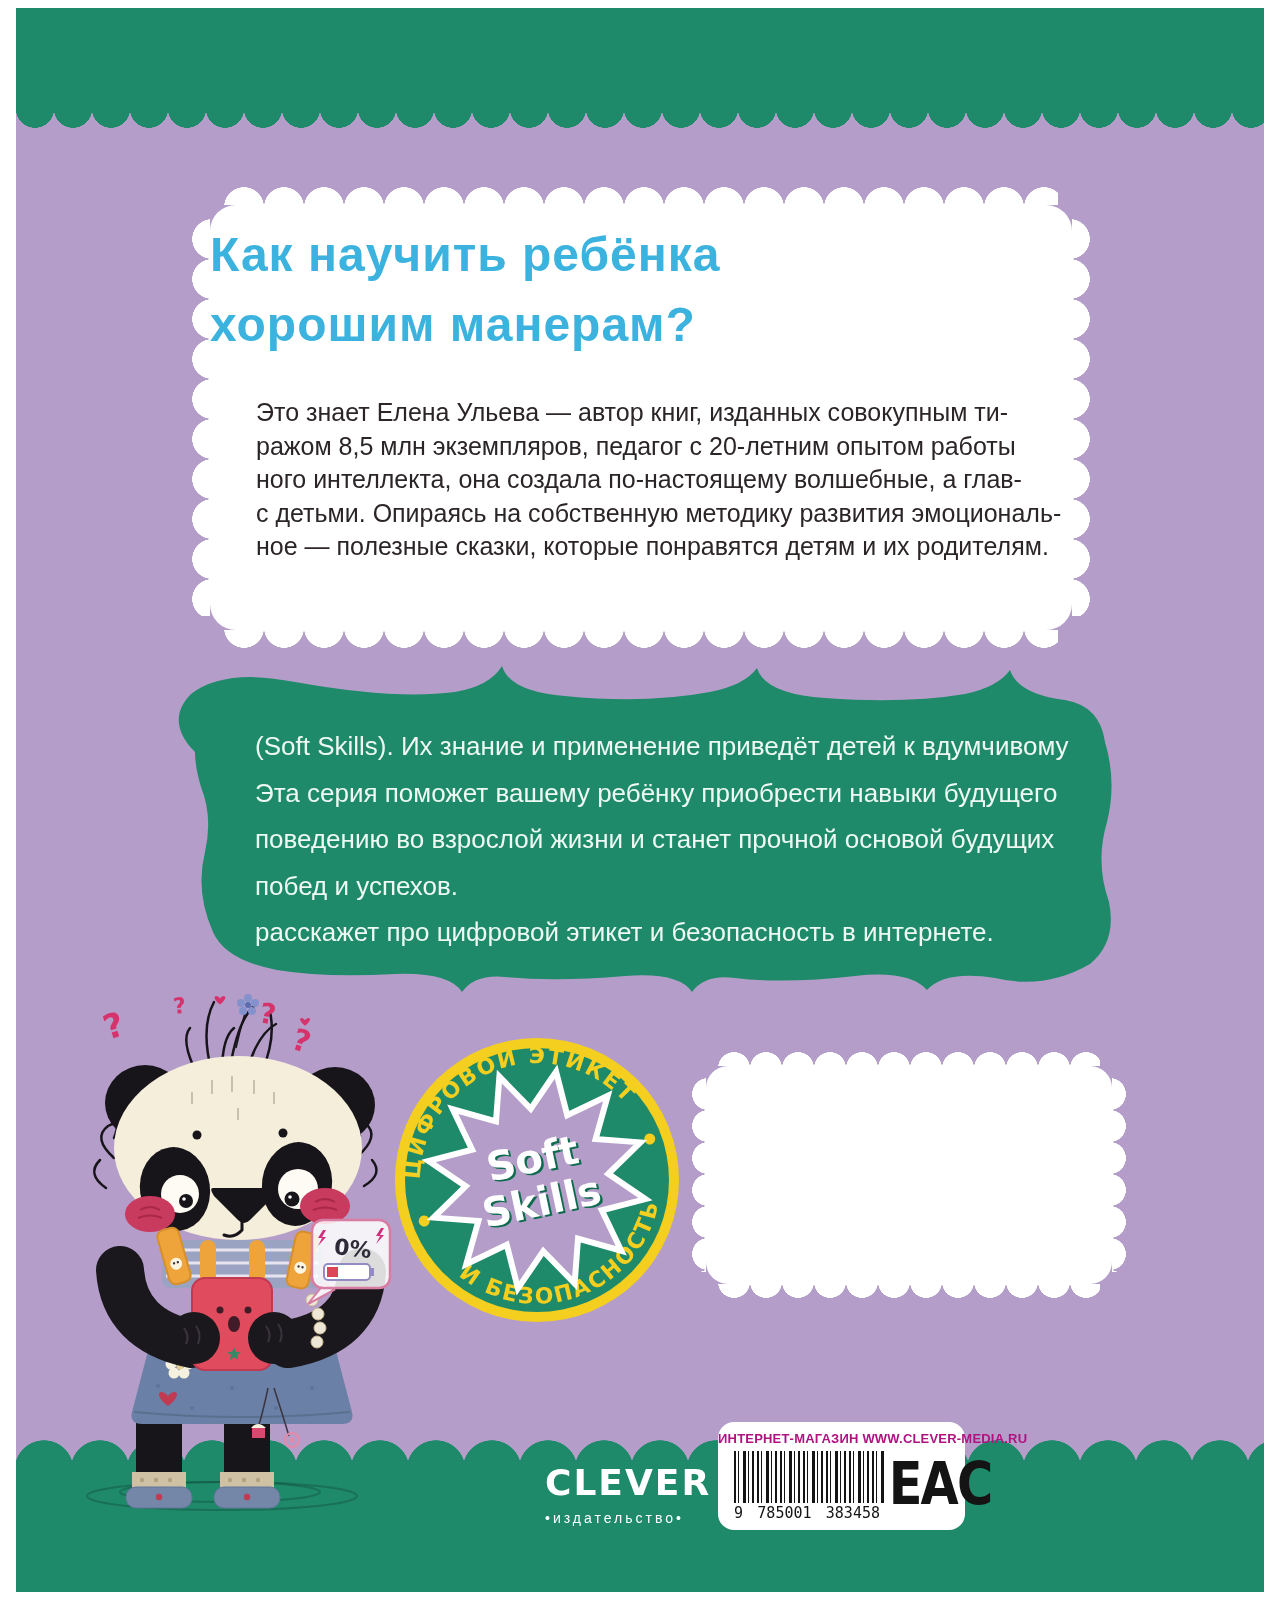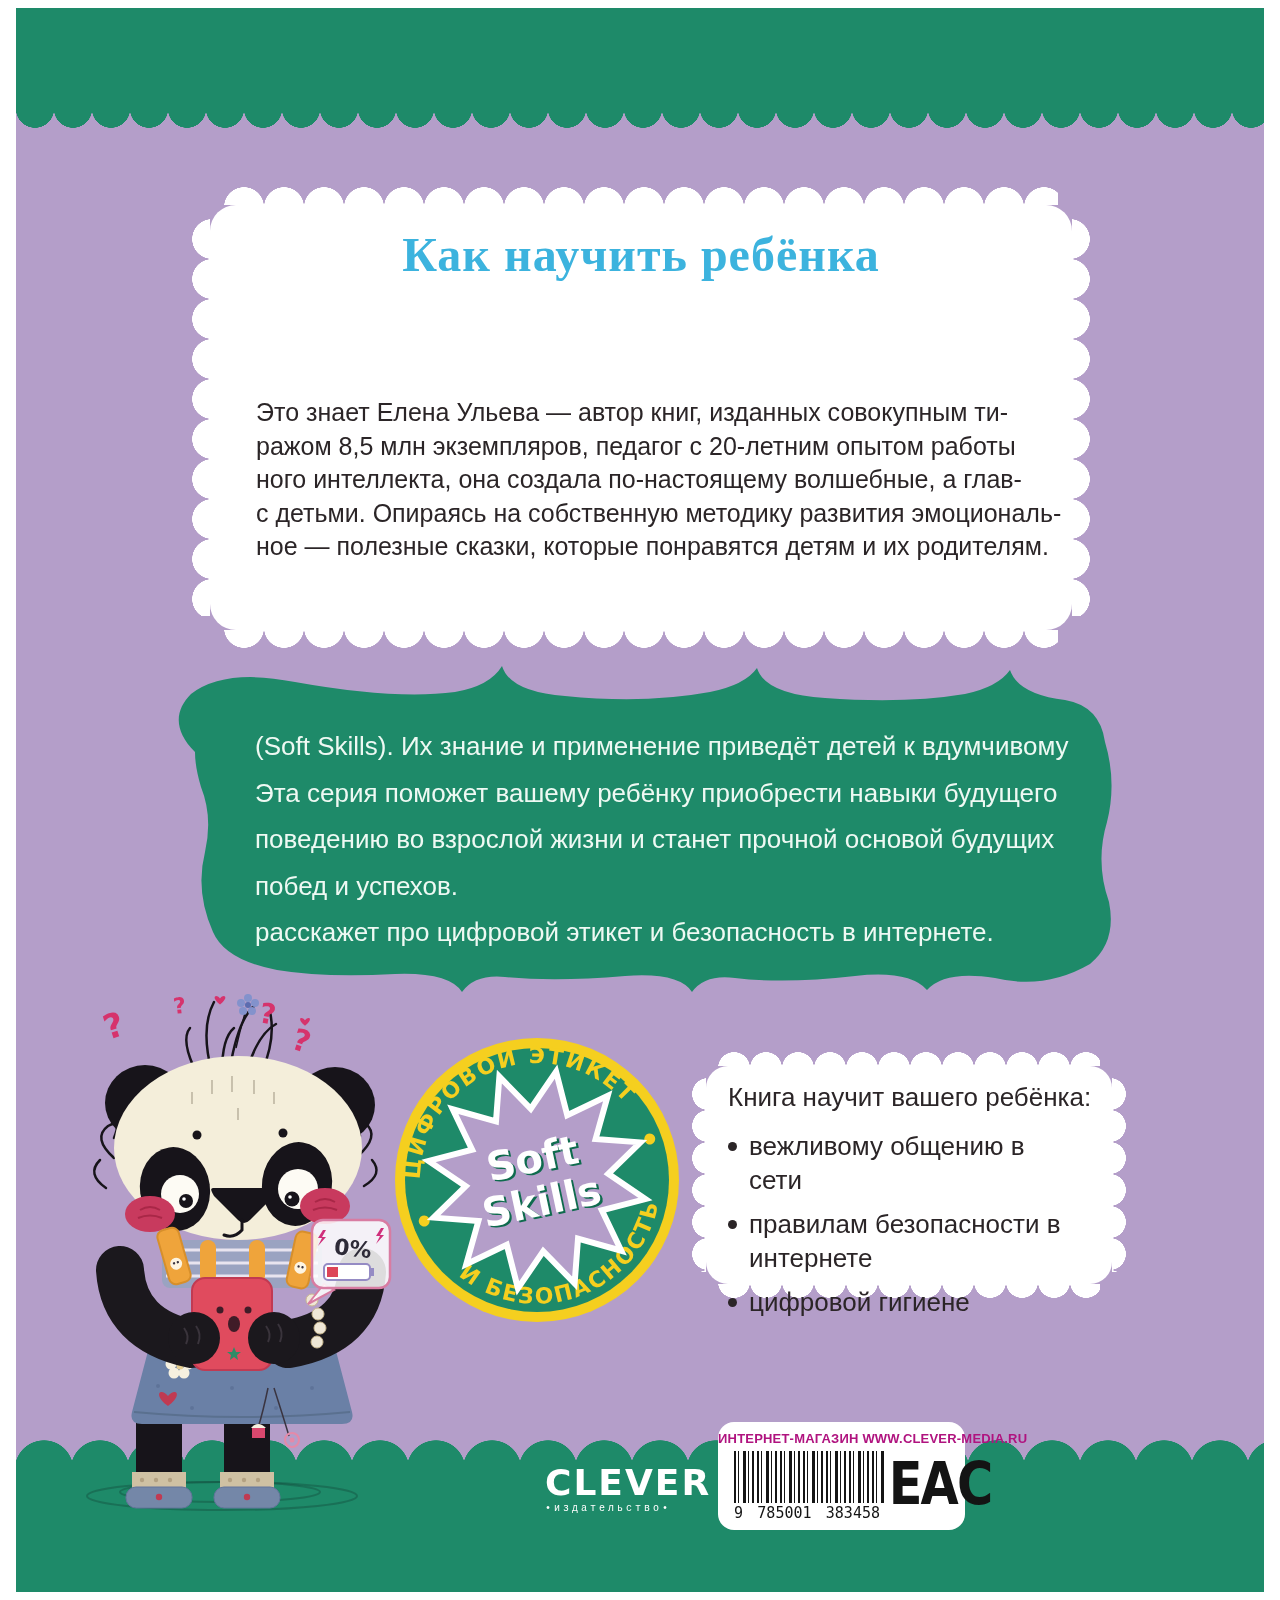--- a/index.html
+++ b/index.html
@@ -38,22 +38,22 @@
   .cloud-bottom{left:224px;top:630px;width:834px;height:18px;
     background-image:radial-gradient(20.1px at 50% -2.1px,#fff 98%,rgba(0,0,0,0) 100%);
     background-size:40px 18px;background-repeat:repeat-x;}
   .cloud-left{left:192px;top:219px;width:18px;height:397px;
     background-image:radial-gradient(20.1px at 20.1px 50%,#fff 98%,rgba(0,0,0,0) 100%);
     background-size:18px 40px;background-repeat:repeat-y;}
   .cloud-right{left:1072px;top:219px;width:18px;height:397px;
     background-image:radial-gradient(20.1px at -2.1px 50%,#fff 98%,rgba(0,0,0,0) 100%);
     background-size:18px 40px;background-repeat:repeat-y;}
 
-  .cloud-title{position:absolute;left:210px;top:220px;width:862px;text-align:center;
-    font-family:Liberation Serif, serif;font-weight:bold;font-size:48px;line-height:70px;
+  .cloud-title{position:absolute;left:210px;top:220px;width:862px;
+    font-family:Liberation Sans, sans-serif;font-weight:bold;font-size:48px;line-height:70px;
     color:var(--blue);letter-spacing:1px;}
   .cloud-body{position:absolute;left:256px;top:396px;width:820px;color:var(--ink);
     font-size:25px;line-height:33.5px;}
   .cloud-body .ln{white-space:nowrap;}
   .bold{font-weight:normal;}
 
   
   .series-svg{position:absolute;left:165px;top:652px;}
   .series-text{position:absolute;left:255px;top:723px;width:870px;color:var(--mint);
     font-size:26px;line-height:46.5px;}
@@ -80,21 +80,21 @@
 
   
   .badge-svg{position:absolute;left:394px;top:1037px;}
 
   
   .panda-svg{position:absolute;left:62px;top:988px;}
 
   
   .clever-logo{position:absolute;left:545px;top:1464px;width:175px;text-align:left;color:#fff;}
   .clever-word{font-family:"DejaVu Sans",sans-serif;font-weight:bold;font-size:36px;letter-spacing:2px;line-height:38px;}
-  .clever-sub{font-size:10px;letter-spacing:3px;margin-top:1px;font-family:Liberation Mono, monospace;}
+  .clever-sub{font-size:14px;letter-spacing:3px;margin-top:8px;}
   .barcode-panel{position:absolute;left:718px;top:1422px;width:247px;height:108px;background:#fff;border-radius:16px;}
   .shop-line{margin-top:9px;font-size:13px;font-weight:bold;color:var(--magenta);
     letter-spacing:0.2px;white-space:nowrap;}
   .barcode-row{display:flex;align-items:flex-start;margin-top:5px;padding:0 10px 0 16px;}
   .barcode-block{width:152px;}
   .barcode-bars{width:152px;height:52px;
     background-image:repeating-linear-gradient(90deg,#141414 0 2px,#fff 2px 4px,#141414 4px 5px,#fff 5px 9px,#141414 9px 12px,#fff 12px 14px,#141414 14px 15px,#fff 15px 18px,#141414 18px 20px,#fff 20px 23px);}
   .barcode-digits{display:flex;justify-content:space-between;font-family:"DejaVu Sans Mono",monospace;
     font-size:15px;color:#141414;margin-top:1px;padding-right:6px;}
   .eac-mark{flex:1;text-align:center;font-family:"DejaVu Sans",sans-serif;font-weight:bold;
@@ -113,20 +113,21 @@
   <div class="band-bottom-wave"></div>
 
   <div class="cloud-base"></div>
   <div class="cloud-edge cloud-top"></div>
   <div class="cloud-edge cloud-bottom"></div>
   <div class="cloud-edge cloud-left"></div>
   <div class="cloud-edge cloud-right"></div>
 
   <div class="cloud-title">
     <div>Как научить ребёнка</div>
+    <div>хорошим манерам?</div>
   </div>
 
   <div class="cloud-body">
     <div class="ln"><span>Это знает </span><span class="bold">Елена Ульева</span><span> — автор книг, изданных совокупным ти-</span></div>
     <div class="ln">ражом 8,5 млн экземпляров, педагог с 20-летним опытом работы</div>
     <div class="ln">ного интеллекта, она создала по-настоящему волшебные, а глав-</div>
     <div class="ln">с детьми. Опираясь на собственную методику развития эмоциональ-</div>
     <div class="ln">ное — полезные сказки, которые понравятся детям и их родителям.</div>
   </div>
 
@@ -354,35 +355,20 @@
         <text x="0" y="36" fill="#ffffff">Skills</text>
       </g>
     </g>
   </svg>
 
   <div class="learn-base"></div>
   <div class="learn-top"></div>
   <div class="learn-bottom"></div>
   <div class="learn-left"></div>
   <div class="learn-right"></div>
-  <div class="learn-content">
-    <p class="learn-heading">Книга научит вашего ребёнка:</p>
-    <div class="learn-item">
-      <span class="bullet-dot"></span>
-      <span>вежливому общению в сети</span>
-    </div>
-    <div class="learn-item">
-      <span class="bullet-dot"></span>
-      <span>правилам безопасности в интернете</span>
-    </div>
-    <div class="learn-item">
-      <span class="bullet-dot"></span>
-      <span>цифровой гигиене</span>
-    </div>
-  </div>
 
   <div class="clever-logo">
     <div class="clever-word">CLEVER</div>
     <div class="clever-sub">•издательство•</div>
   </div>
 
   <div class="barcode-panel">
     <div class="shop-line">ИНТЕРНЕТ-МАГАЗИН WWW.CLEVER-MEDIA.RU</div>
     <div class="barcode-row">
       <div class="barcode-block">

